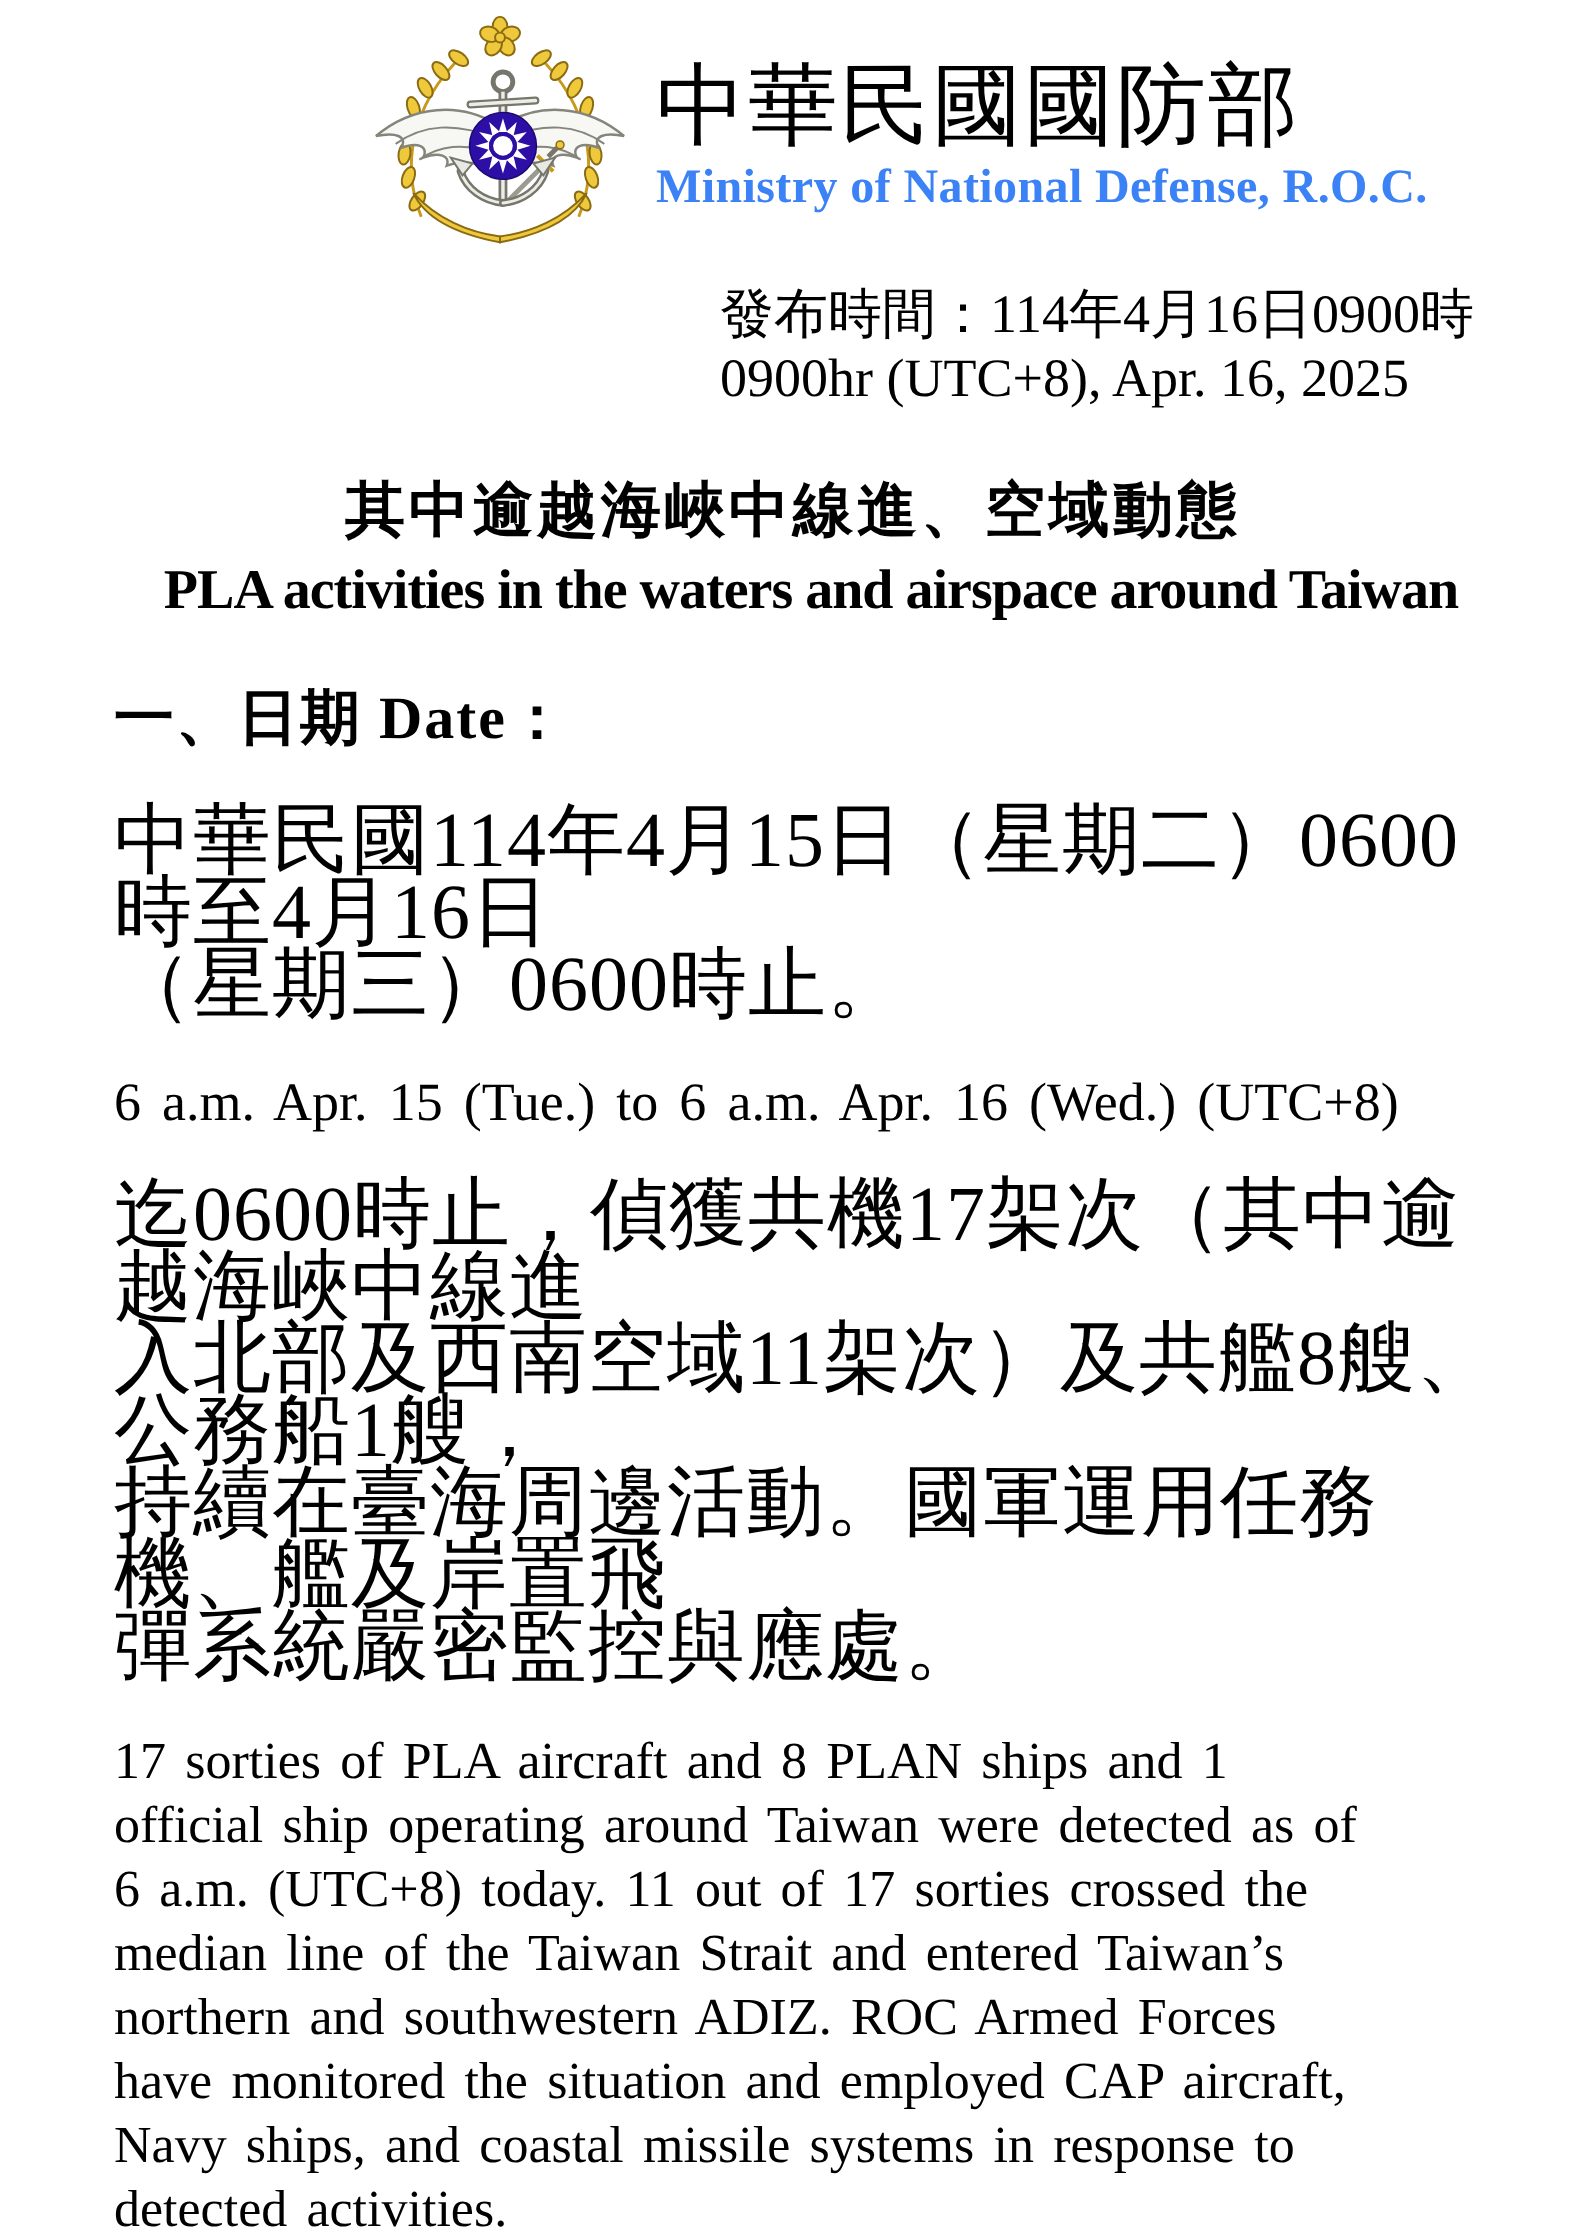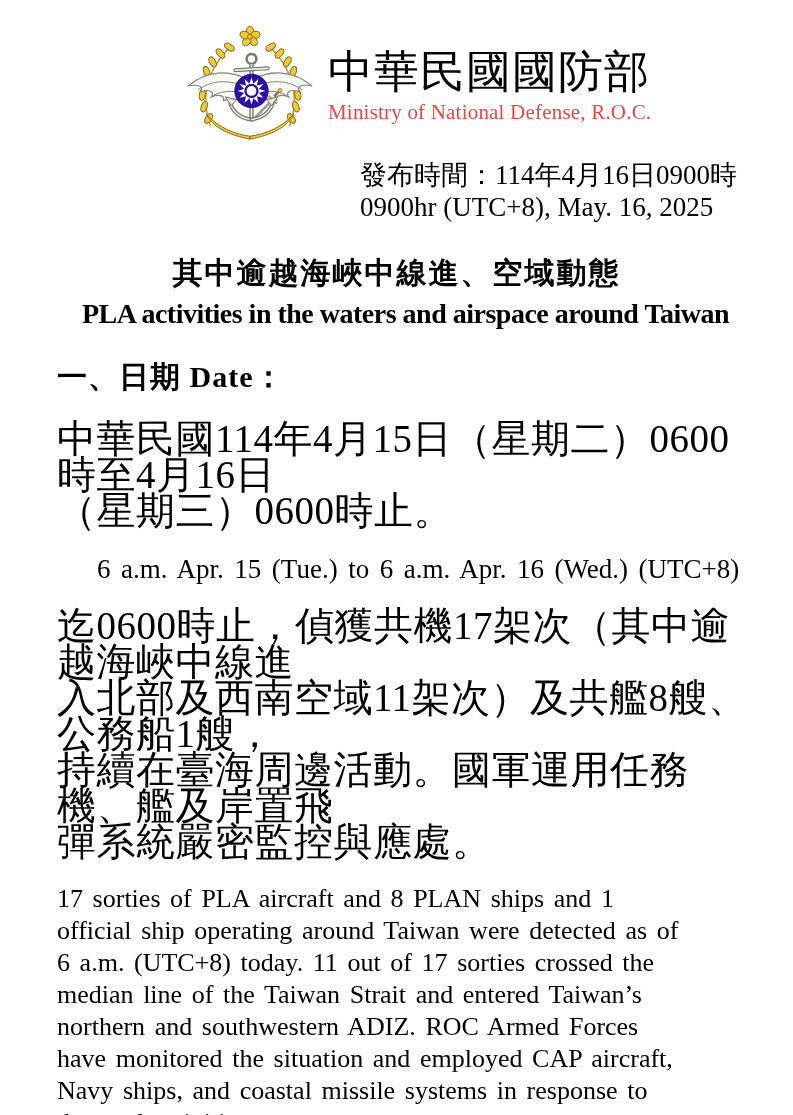--- a/index.html
+++ b/index.html
@@ -2,40 +2,40 @@
 <html><head>
 <meta charset="utf-8">
 <style>
   html,body{margin:0;padding:0;background:#ffffff;}
   .page{
     width:793px;height:1115px;background:#ffffff;color:#000;
     font-family:"Liberation Serif","DejaVu Serif",serif;
     position:relative;overflow:hidden;
   }
   
-  .masthead{display:flex;align-items:center;padding:22px 0 0 176px;}
+  .masthead{display:flex;align-items:center;padding:4px 0 0 176px;}
   .emblem{width:148px;height:128px;flex:0 0 auto;}
   .emblem svg{width:148px;height:128px;display:block;}
   .org{margin-left:4px;}
   .org-zh{font-size:45px;line-height:1.12;letter-spacing:1px;white-space:nowrap;}
-  .org-en{font-size:21px;font-weight:normal;color:#ef4444;letter-spacing:.2px;margin-top:2px;white-space:nowrap;}
+  .org-en{font-size:24px;font-weight:bold;color:#3b82f6;letter-spacing:.2px;margin-top:2px;white-space:nowrap;}
   
   .release{margin:10px 0 0 360px;font-size:27px;line-height:1.17;}
   .release div{white-space:nowrap;}
   
   .title-block{text-align:center;margin-top:30px;font-weight:bold;}
   .title-zh{font-size:30px;letter-spacing:2px;}
   .title-en{font-size:28px;letter-spacing:-.5px;margin-top:4px;padding-left:18px;}
   
   .content{margin:0 36px 0 57px;}
   .heading{font-size:30px;font-weight:bold;margin:27px 0 0 0;letter-spacing:1px;}
   .para{margin:23px 0 0 0;white-space:pre-line;}
   .para.zh{font-size:39px;line-height:36px;letter-spacing:.5px;}
   .para.en{font-size:26px;line-height:32px;word-spacing:.12em;}
-  .para.en-date{font-size:27px;line-height:32px;word-spacing:.14em;margin-top:24px;margin-left:40px;}
+  .para.en-date{font-size:27px;line-height:32px;word-spacing:.14em;margin-top:24px;}
 </style>
 </head>
 <body>
 
 <div class="page">
 
   <header class="masthead">
     <div class="emblem">
       <svg viewBox="0 0 300 260" xmlns="http://www.w3.org/2000/svg">
         <defs>
@@ -120,21 +120,21 @@
       </svg>
     </div>
     <div class="org">
       <div class="org-zh">中華民國國防部</div>
       <div class="org-en">Ministry of National Defense, R.O.C.</div>
     </div>
   </header>
 
   <div class="release">
     <div>發布時間：114年4月16日0900時</div>
-    <div>0900hr (UTC+8), May. 16, 2025</div>
+    <div>0900hr (UTC+8), Apr. 16, 2025</div>
   </div>
 
   <div class="title-block">
     <div class="title-zh">其中逾越海峽中線進、空域動態</div>
     <div class="title-en">PLA activities in the waters and airspace around Taiwan</div>
   </div>
 
   <div class="content">
     <div class="heading">一、日期 Date：</div>
     <p class="para zh">中華民國114年4月15日（星期二）0600時至4月16日

